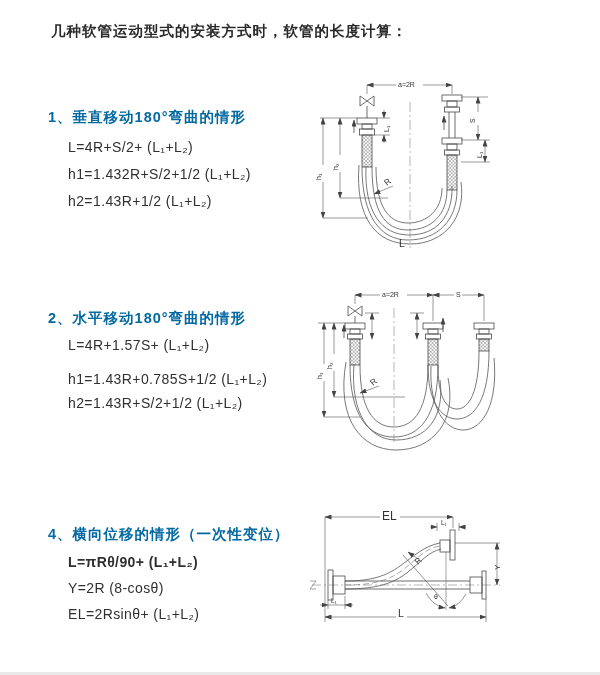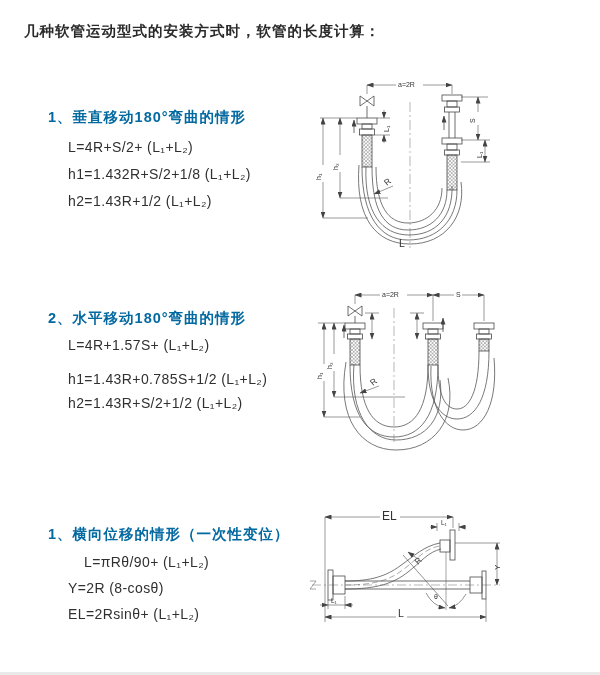--- a/index.html
+++ b/index.html
@@ -13,34 +13,34 @@
   .formula{font-size:14px;font-weight:400;letter-spacing:0.4px;color:#303030;}
   svg.diagram{position:absolute;}
   svg.diagram text{font-family:"Liberation Sans","DejaVu Sans",sans-serif;fill:#333;}
   .dimtxt{font-size:7px;}
   .dimtxt-big{font-size:10.5px;}
   .bottom-edge{position:absolute;left:0;bottom:0;width:600px;height:3px;background:#e9e9e9;}
 </style>
 </head>
 <body>
 
-<div class="abs doc-title" style="left:24px;top:22px;text-align:center;">几种软管运动型式的安装方式时，软管的长度计算：</div>
+<div class="abs doc-title" style="left:51px;top:22px;text-align:center;">几种软管运动型式的安装方式时，软管的长度计算：</div>
 
 <div class="abs sec-heading" style="left:48px;top:108px;">1、垂直移动180°弯曲的情形</div>
 <div class="abs formula" style="left:68px;top:139px;">L=4R+S/2+ (L₁+L₂)</div>
-<div class="abs formula" style="left:68px;top:166px;">h1=1.432R+S/2+1/8 (L₁+L₂)</div>
+<div class="abs formula" style="left:68px;top:166px;">h1=1.432R+S/2+1/2 (L₁+L₂)</div>
 <div class="abs formula" style="left:68px;top:193px;">h2=1.43R+1/2 (L₁+L₂)</div>
 
 <div class="abs sec-heading" style="left:48px;top:309px;">2、水平移动180°弯曲的情形</div>
 <div class="abs formula" style="left:68px;top:337px;">L=4R+1.57S+ (L₁+L₂)</div>
 <div class="abs formula" style="left:68px;top:371px;">h1=1.43R+0.785S+1/2 (L₁+L₂)</div>
 <div class="abs formula" style="left:68px;top:395px;">h2=1.43R+S/2+1/2 (L₁+L₂)</div>
 
-<div class="abs sec-heading" style="left:48px;top:525px;">1、横向位移的情形（一次性变位）</div>
-<div class="abs formula" style="left:84px;top:554px;">L=πRθ/90+ (L₁+L₂)</div>
+<div class="abs sec-heading" style="left:48px;top:525px;">4、横向位移的情形（一次性变位）</div>
+<div class="abs formula" style="left:68px;top:554px;font-weight:bold;">L=πRθ/90+ (L₁+L₂)</div>
 <div class="abs formula" style="left:68px;top:580px;">Y=2R (8-cosθ)</div>
 <div class="abs formula" style="left:68px;top:606px;">EL=2Rsinθ+ (L₁+L₂)</div>
 
 <svg class="diagram" style="left:310px;top:70px;" width="290" height="190" viewBox="0 0 290 190">
   <defs>
     <pattern id="bp1" width="3.5" height="3.5" patternUnits="userSpaceOnUse">
       <path d="M0,3.5L3.5,0M0,0L3.5,3.5" stroke="#777" stroke-width="0.5"></path>
     </pattern>
     <marker id="a1e" markerWidth="7" markerHeight="5" refX="6.5" refY="2.5" orient="auto" markerUnits="userSpaceOnUse">
       <path d="M0,0L7,2.5L0,5z" fill="#444"></path>

